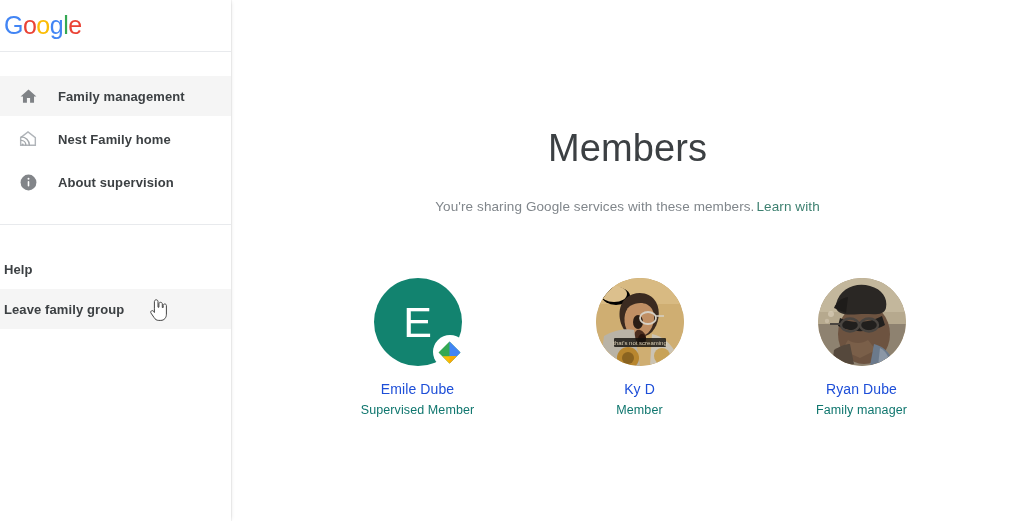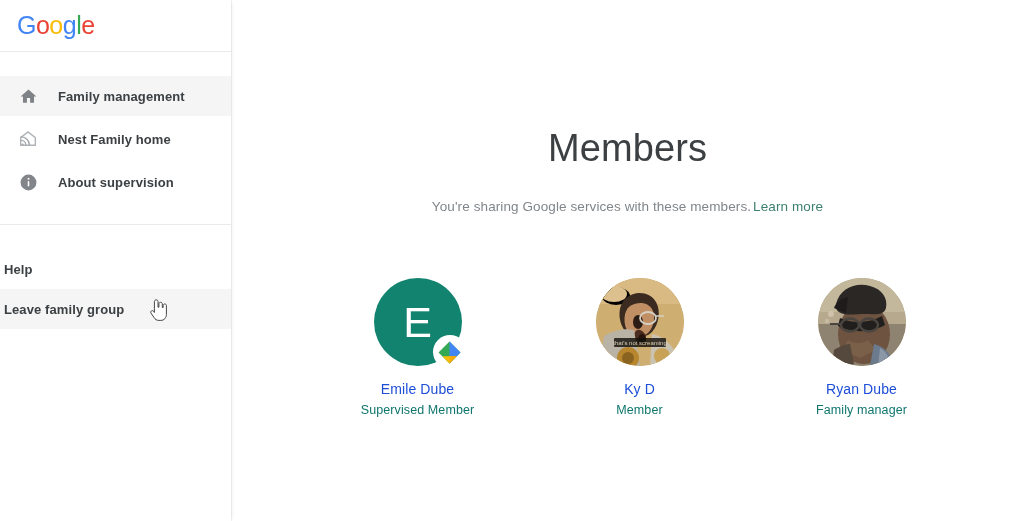--- a/index.html
+++ b/index.html
@@ -30,21 +30,21 @@
     background: #ffffff;
     flex: 0 0 231px;
     box-shadow: 2px 0 4px -2px rgba(0,0,0,0.12), 1px 0 0 rgba(0,0,0,0.045);
     z-index: 5;
   }
 
   .brand {
     height: 51px;
     display: flex;
     align-items: center;
-    padding-left: 17px;
+    padding-left: 4px;
     box-sizing: border-box;
   }
   .g-logo {
     font-family: "DejaVu Serif", serif;
     font-size: 25px;
     letter-spacing: -0.5px;
     line-height: 1;
     user-select: none;
   }
   .g-logo span { font-family: "Liberation Sans", sans-serif; font-weight: 400; }
@@ -301,21 +301,21 @@
       </svg>
     </div>
 
   </div>
 
   <div id="main">
 
     <h1 class="page-title">Members</h1>
 
     <p class="page-sub">
-      <span>You're sharing Google services with these members.</span><a class="learn-more" href="#">Learn more</a>
+      <span>You're sharing Google services with these members.</span><a class="learn-more" href="#">Learn with</a>
     </p>
 
     <div class="members-row">
 
       <div class="member">
         <div class="avatar-wrap">
           <div class="avatar" style="background:#12836f;">
             <span class="avatar-initial">E</span>
           </div>
           <div class="badge">

